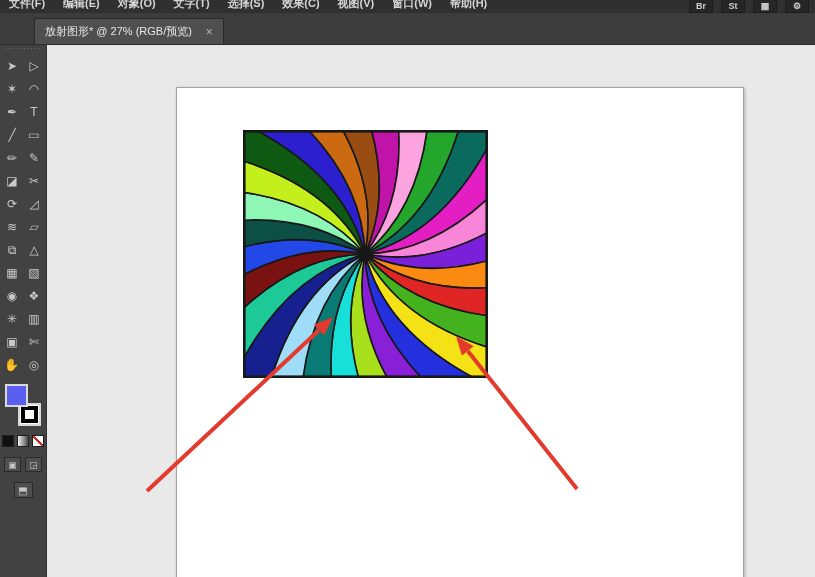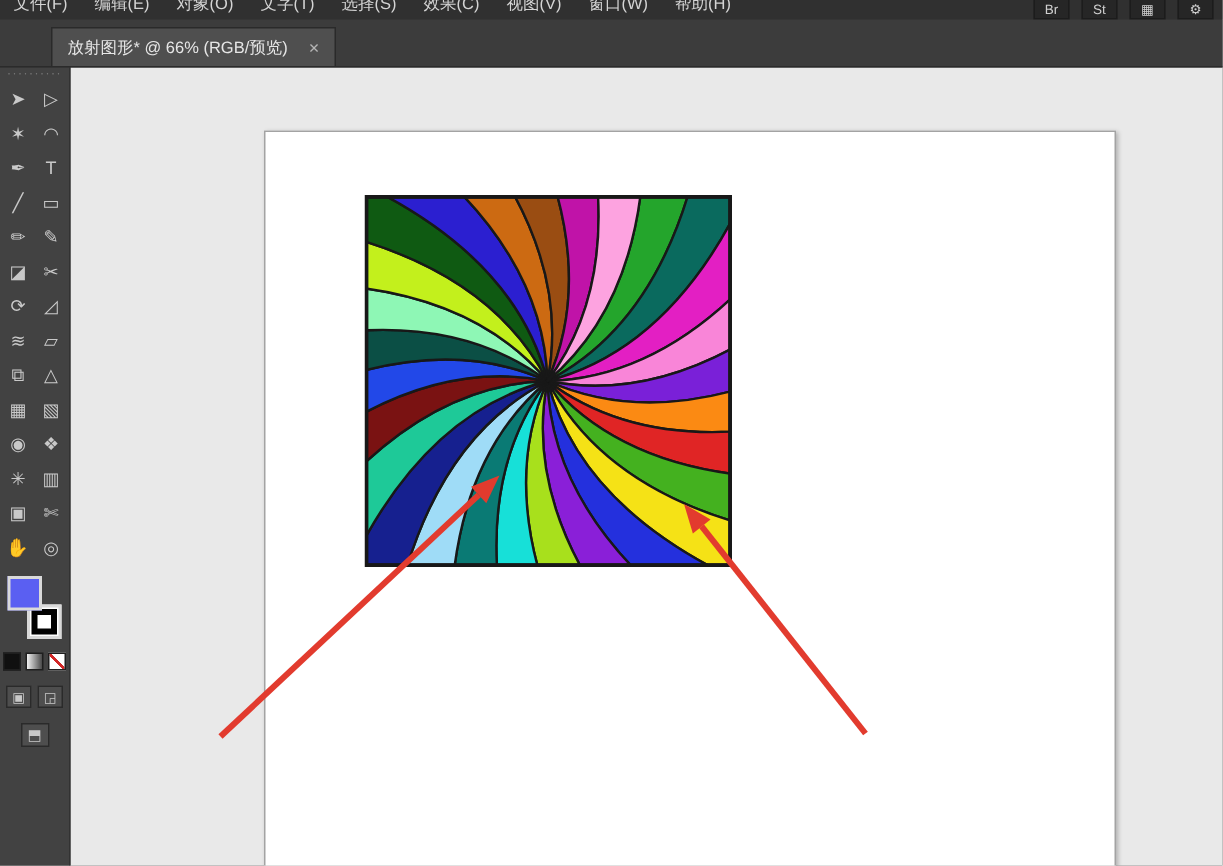--- a/index.html
+++ b/index.html
@@ -6,20 +6,21 @@
   body{
     width:815px;height:577px;position:relative;overflow:hidden;
     background:#393939;font-family:"Liberation Sans",sans-serif;
     -webkit-font-smoothing:antialiased;
   }
   
   .menubar{
     position:absolute;top:0;left:0;right:0;height:13px;
     background:#303030;overflow:hidden;display:flex;align-items:flex-start;
     z-index:30;
+    font-weight:bold;
   }
   .menu-item{
     color:#d4d4d4;font-size:11px;line-height:15px;margin-top:-4px;
     padding:0 9px;white-space:nowrap;cursor:default;
   }
   .menu-right{
     position:absolute;right:6px;top:-2px;display:flex;gap:8px;align-items:center;
   }
   .hdr-icon{
     min-width:18px;height:13px;background:#262626;border:1px solid #1c1c1c;
@@ -121,21 +122,21 @@
   <div class="menu-right">
       <div class="hdr-icon">Br</div>
       <div class="hdr-icon">St</div>
       <div class="hdr-icon">▦</div>
       <div class="hdr-icon">⚙</div>
     </div>
 </div>
 
 <div class="tabbar">
   <div class="doc-tab">
-    <span>放射图形* @ 66% (RGB/预览)</span>
+    <span>放射图形* @ 27% (RGB/预览)</span>
     <span class="tab-close">×</span>
   </div>
 </div>
 
 <div class="toolbar">
   <div class="toolbar-grip">··········</div>
   <div class="tool-grid">
       <div class="tool">➤</div>
       <div class="tool">▷</div>
       <div class="tool">✶</div>

